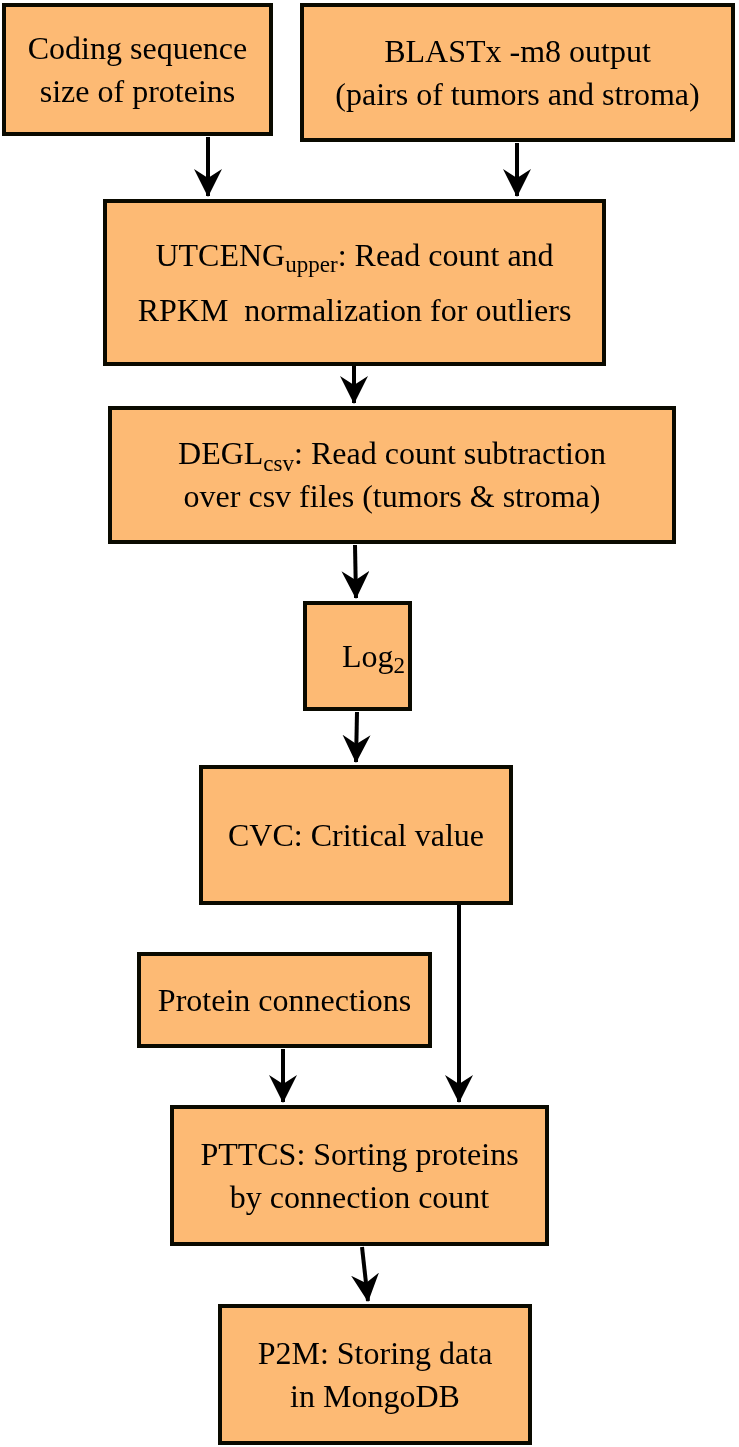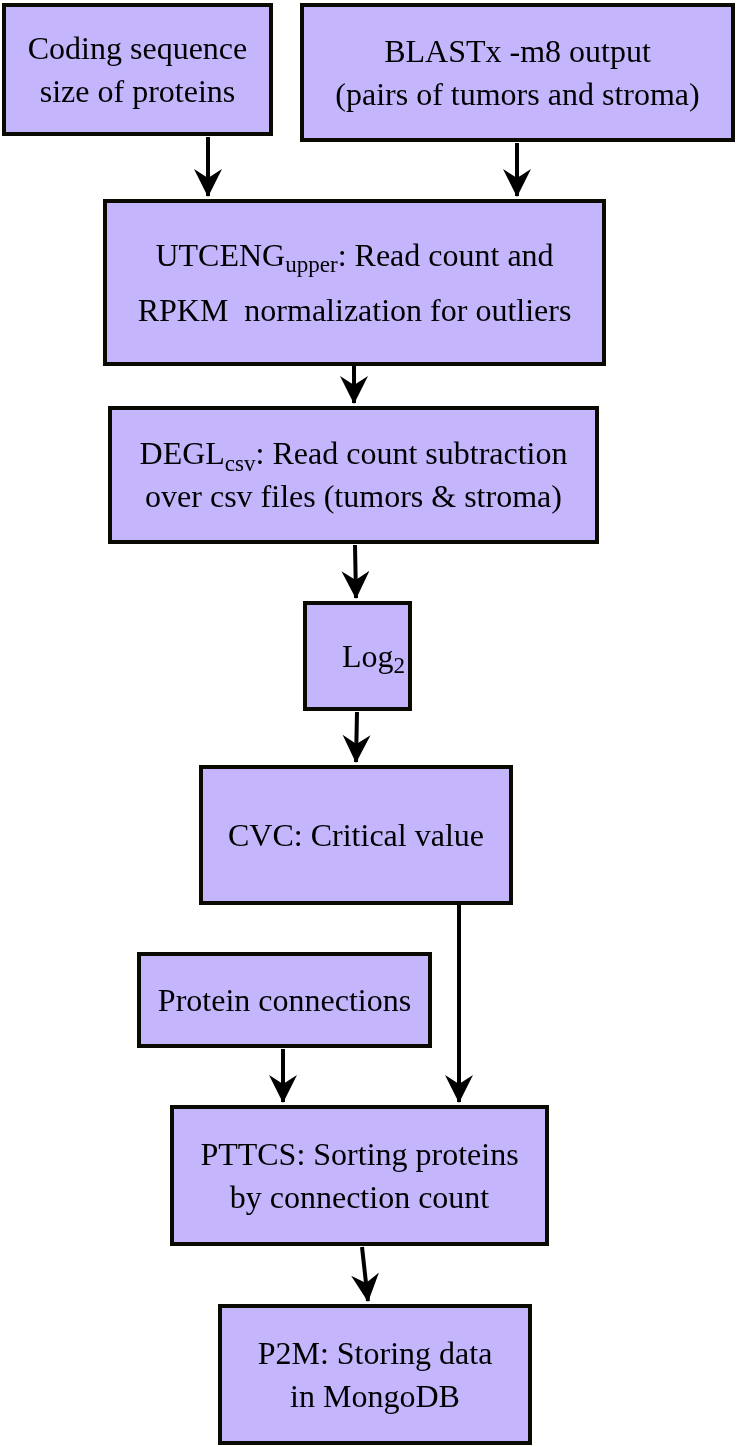--- a/index.html
+++ b/index.html
@@ -20,21 +20,21 @@
     position: absolute;
     left: 0;
     top: 0;
     width: 739px;
     height: 1447px;
     pointer-events: none;
   }
   .node {
     position: absolute;
     box-sizing: border-box;
-    background: #c4b5fd;
+    background: #fdba74;
     border: 4px solid #0a0a00;
     display: flex;
     flex-direction: column;
     align-items: center;
     justify-content: center;
     text-align: center;
     font-size: 32px;
     line-height: 1.34;
   }
   .node .line { white-space: pre; }
@@ -42,21 +42,21 @@
     font-size: 72%;
     line-height: 0;
     vertical-align: baseline;
     position: relative;
     top: 0.28em;
   }
   
   .n-coding  { left: 2px;   top: 3px;    width: 271px; height: 133px; }
   .n-blastx  { left: 300px; top: 3px;    width: 435px; height: 139px; }
   .n-utceng  { left: 103px; top: 199px;  width: 503px; height: 167px; gap: 12px; }
-  .n-degl    { left: 108px; top: 406px;  width: 491px; height: 138px; }
+  .n-degl    { left: 108px; top: 406px;  width: 568px; height: 138px; }
   .n-log2    { left: 303px; top: 601px;  width: 109px; height: 110px; padding-left: 32px; }
   .n-cvc     { left: 199px; top: 765px;  width: 314px; height: 140px; }
   .n-protein { left: 137px; top: 952px;  width: 295px; height: 96px;  }
   .n-pttcs   { left: 170px; top: 1105px; width: 379px; height: 141px; }
   .n-p2m     { left: 218px; top: 1304px; width: 314px; height: 141px; }
 </style>
 </head>
 <body>
 
 <div class="canvas">

